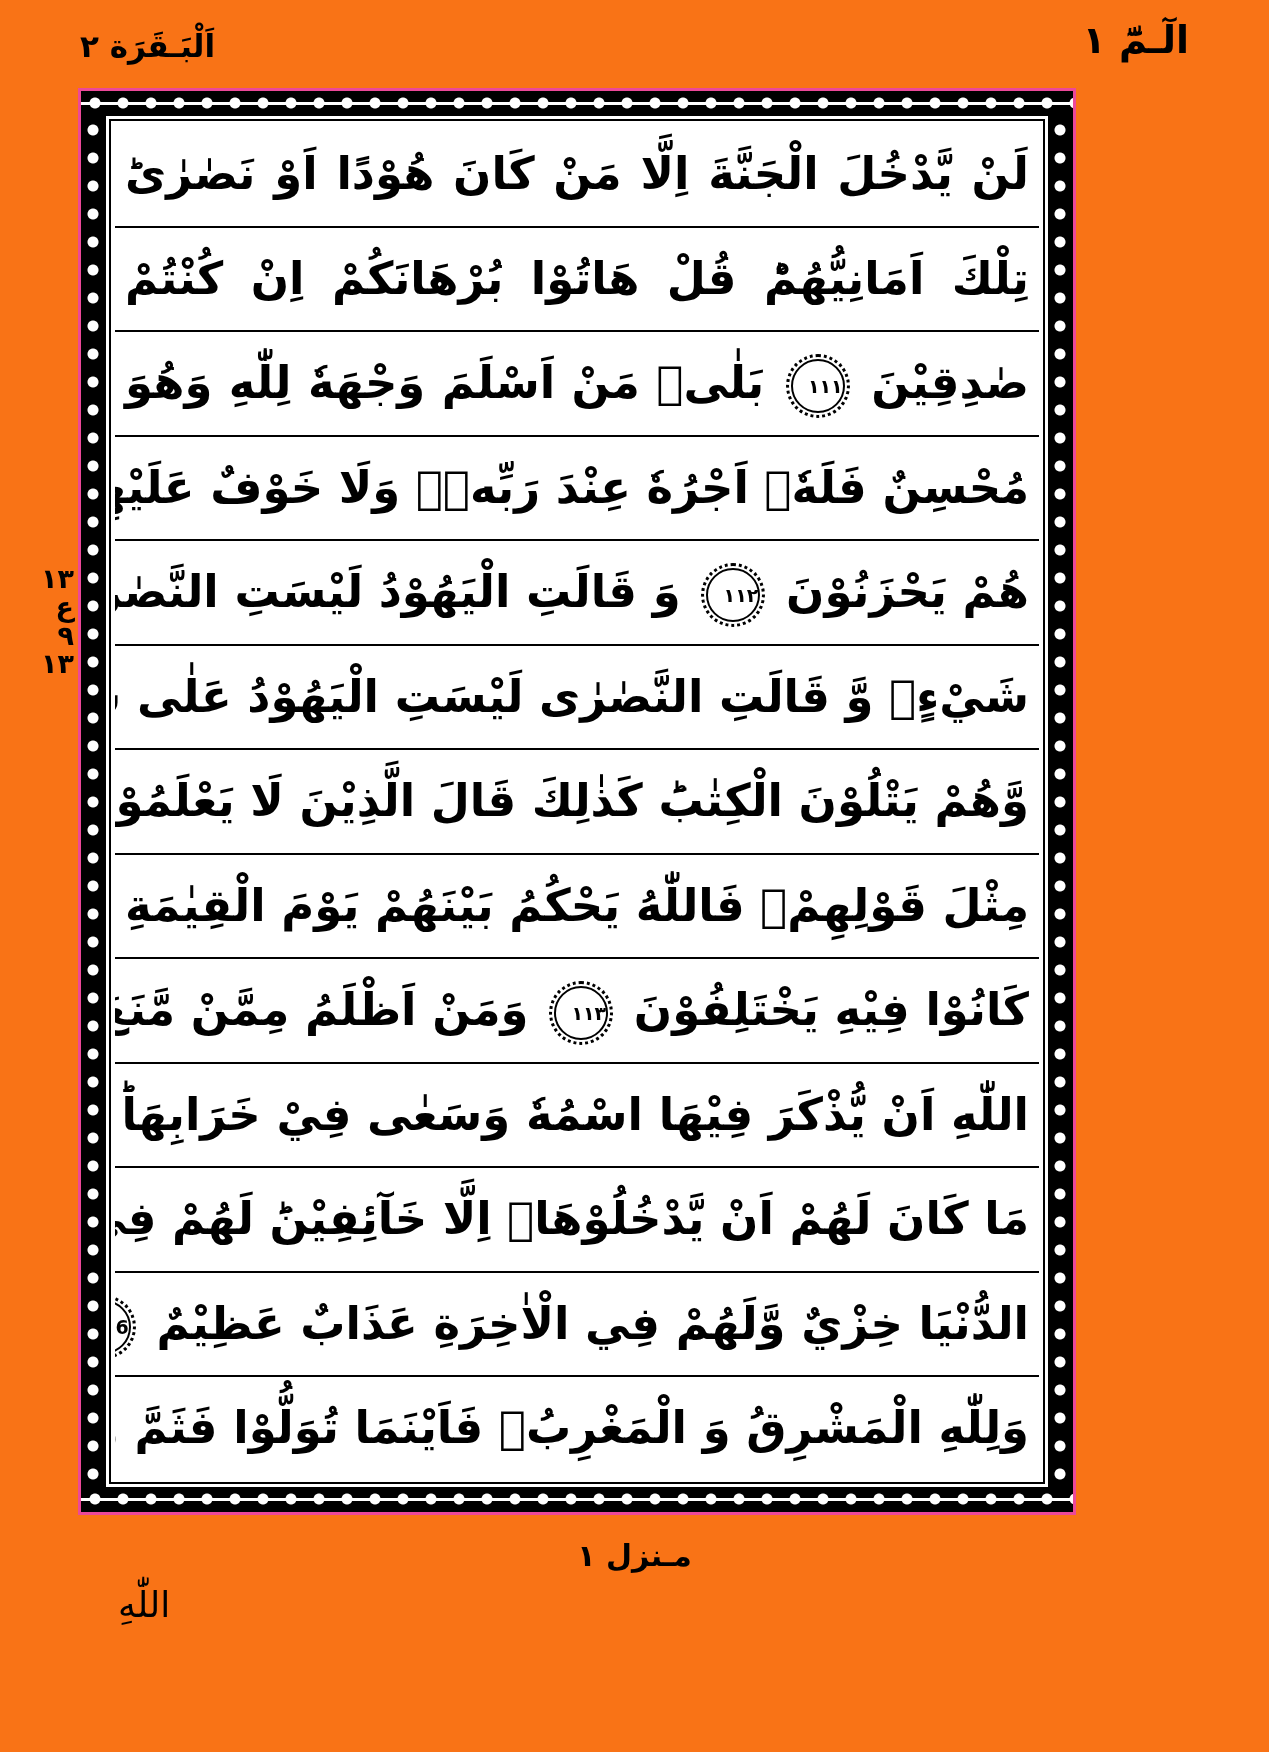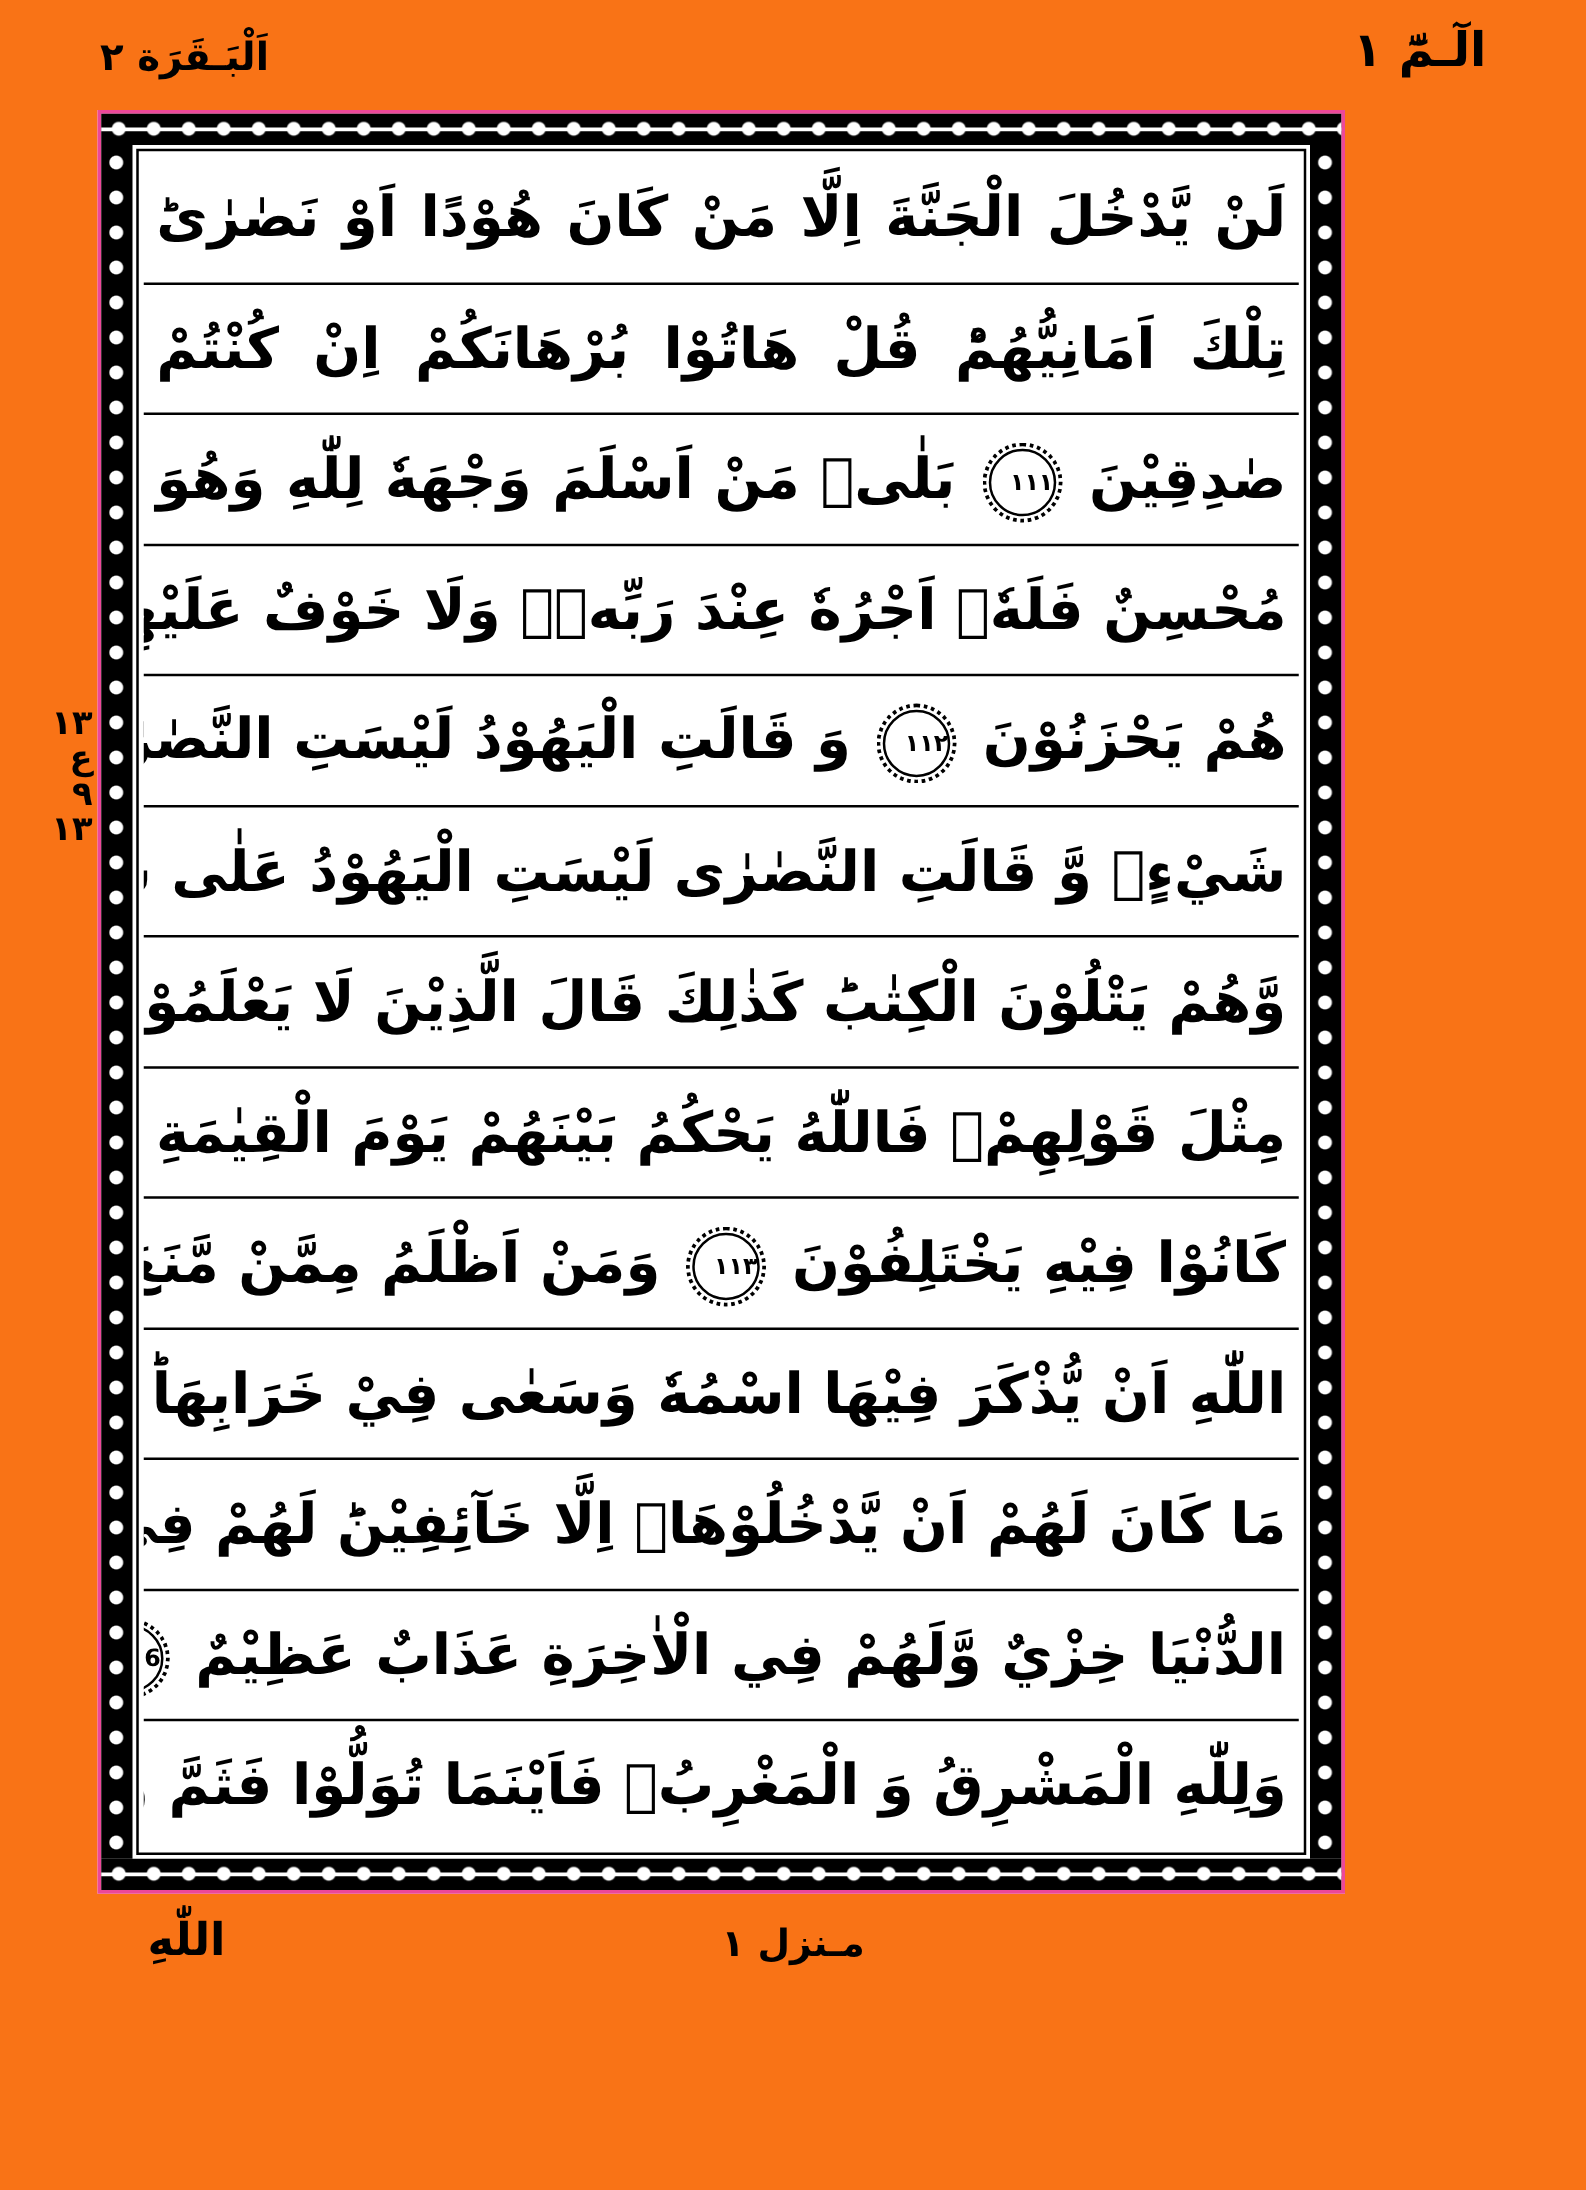--- a/index.html
+++ b/index.html
@@ -136,23 +136,23 @@
     width: 1269px;
     top: 1538px;
     text-align: center;
     font-size: 30px;
     font-weight: bold;
     direction: rtl;
   }
   .footer-left {
     position: absolute;
     left: 118px;
-    top: 1532px;
+    top: 1584px;
     font-size: 36px;
-    font-weight: bold;
+    font-weight: normal;
     direction: rtl;
   }
 </style>
 </head>
 <body>
 
 <div class="page">
 
   <div class="header-left">اَلْبَـقَرَة ٢</div>
 

